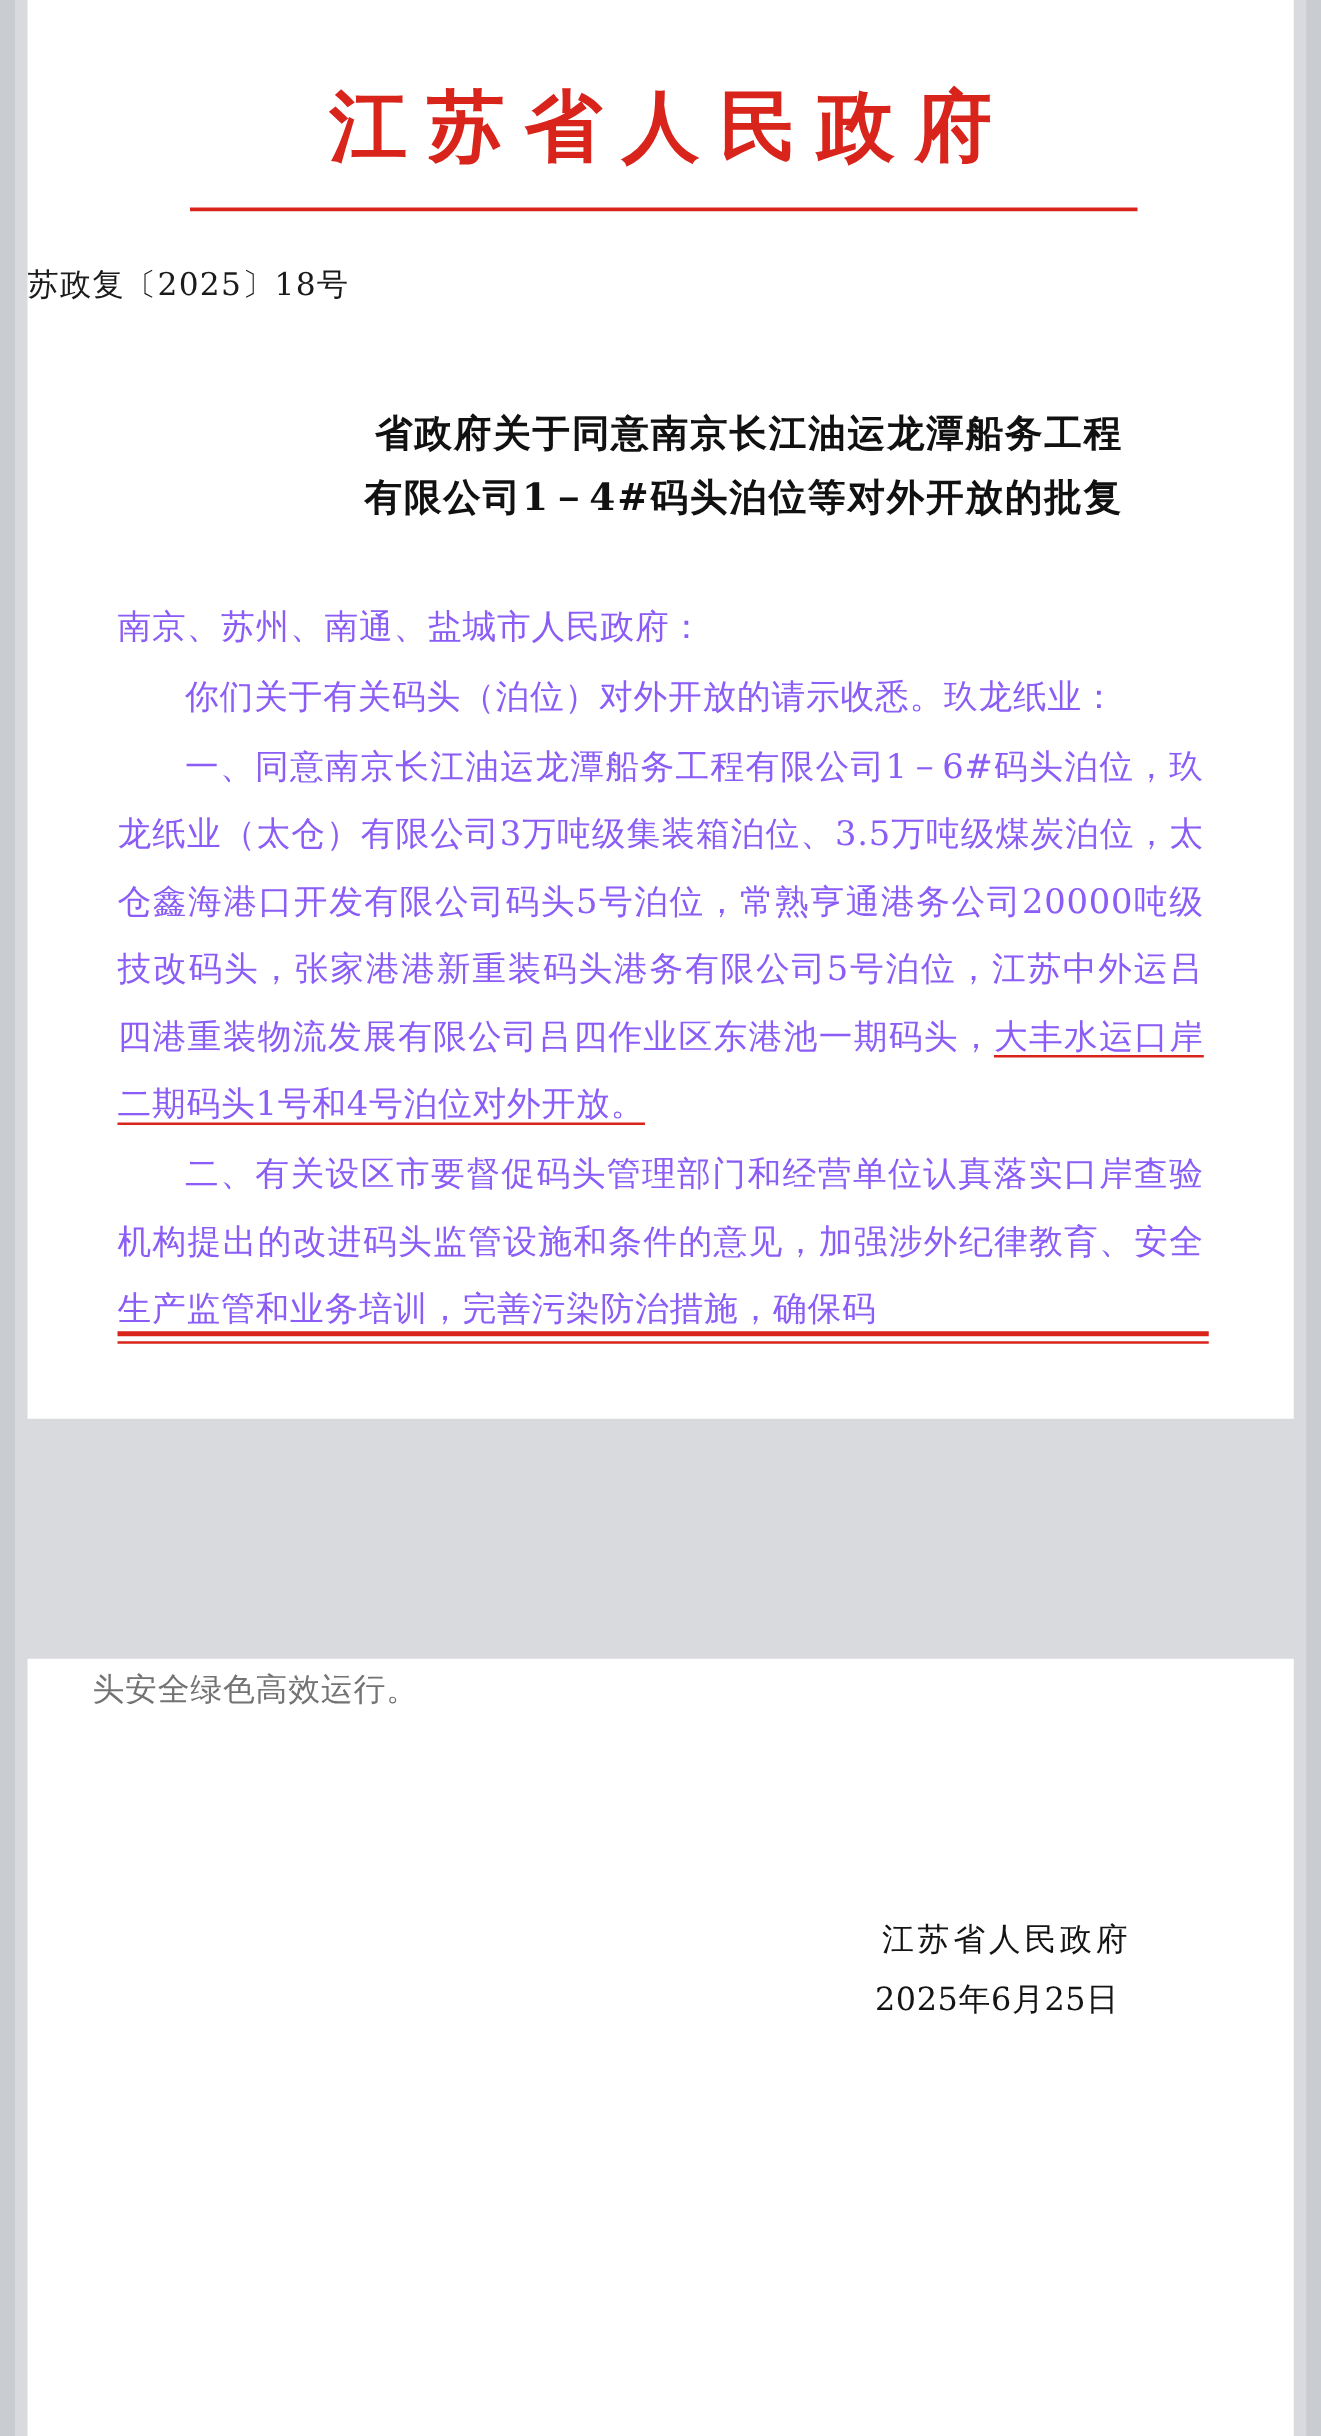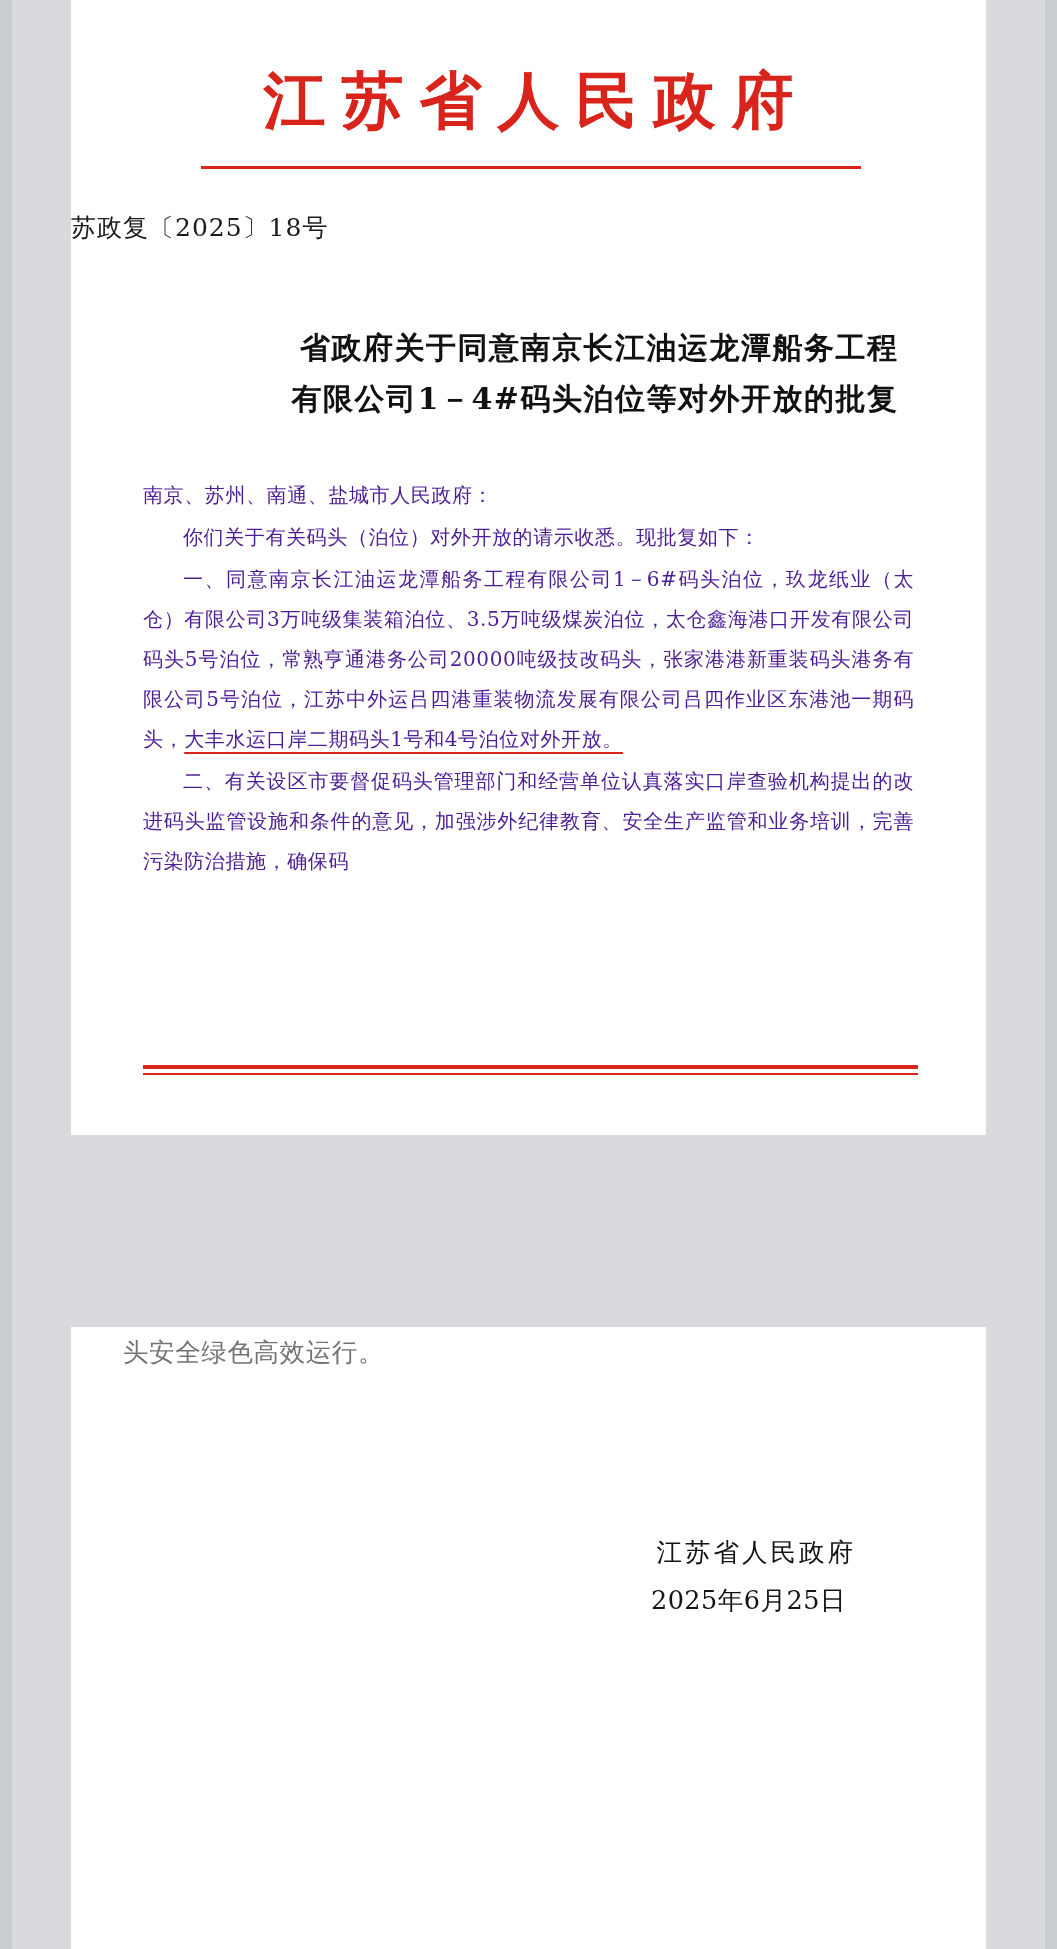--- a/index.html
+++ b/index.html
@@ -26,21 +26,21 @@
     bottom: 0;
     width: 12px;
     background: #c9ccd0;
   }
   .side-gutter-left { left: 0; }
   .side-gutter-right { right: 0; }
 
   .page {
     position: relative;
     margin: 0 auto;
-    width: 915px;
+    width: 1013px;
     background: #ffffff;
     box-sizing: border-box;
   }
   .page-one {
     padding: 62px 0 0 0;
     height: 1135px;
   }
   .page-gap {
     height: 30px;
     background: #d8dadd;
@@ -86,23 +86,23 @@
     font-weight: 700;
     font-size: 30px;
     line-height: 1.72;
     color: #111;
     letter-spacing: 1.5px;
   }
 
   
   .doc-body {
     margin: 50px 72px 0 72px;
-    font-size: 20px;
+    font-size: 27px;
     line-height: 2.0;
-    color: #4c1d95;
+    color: #8b5cf6;
     letter-spacing: 0.6px;
     text-align: justify;
   }
   .doc-body p {
     margin: 0 0 2px 0;
   }
   .p-indent {
     text-indent: 2em;
   }
   .underline-red {
@@ -165,21 +165,21 @@
 
     <div class="doc-number">苏政复〔2025〕18号</div>
 
     <div class="doc-title">
       <div>省政府关于同意南京长江油运龙潭船务工程</div>
       <div>有限公司1－4#码头泊位等对外开放的批复</div>
     </div>
 
     <div class="doc-body">
       <p>南京、苏州、南通、盐城市人民政府：</p>
-      <p class="p-indent">你们关于有关码头（泊位）对外开放的请示收悉。现批复如下：</p>
+      <p class="p-indent">你们关于有关码头（泊位）对外开放的请示收悉。玖龙纸业：</p>
       <p class="p-indent"><span>一、同意南京长江油运龙潭船务工程有限公司1－6#码头泊位，玖龙纸业（太仓）有限公司3万吨级集装箱泊位、3.5万吨级煤炭泊位，太仓鑫海港口开发有限公司码头5号泊位，常熟亨通港务公司20000吨级技改码头，张家港港新重装码头港务有限公司5号泊位，江苏中外运吕四港重装物流发展有限公司吕四作业区东港池一期码头，</span><span class="underline-red">大丰水运口岸二期码头1号和4号泊位对外开放。</span></p>
       <p class="p-indent">二、有关设区市要督促码头管理部门和经营单位认真落实口岸查验机构提出的改进码头监管设施和条件的意见，加强涉外纪律教育、安全生产监管和业务培训，完善污染防治措施，确保码</p>
     </div>
 
     <div class="footer-rules">
       <div class="thick"></div>
       <div class="thin"></div>
     </div>
   </div>
 

